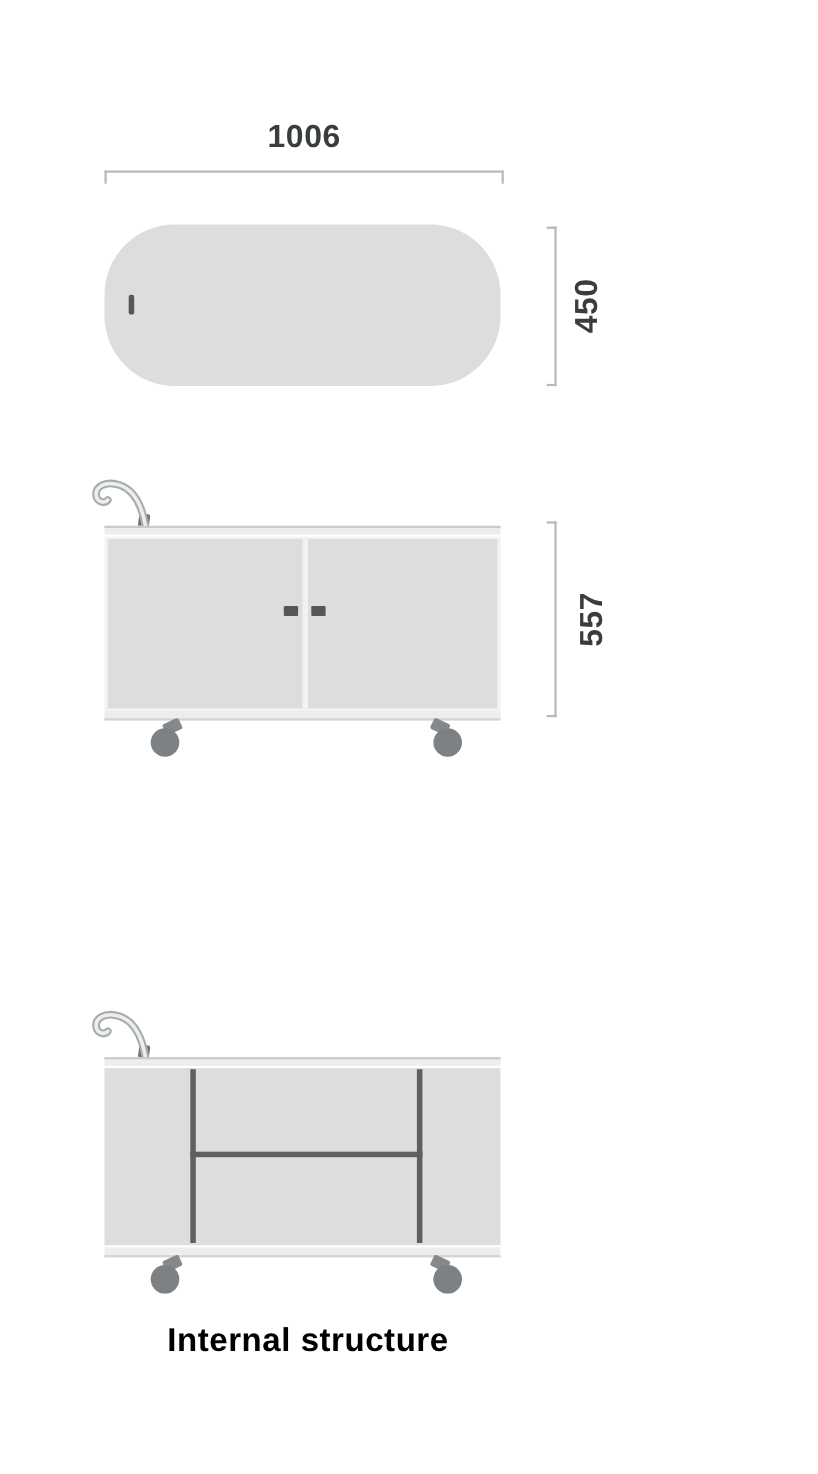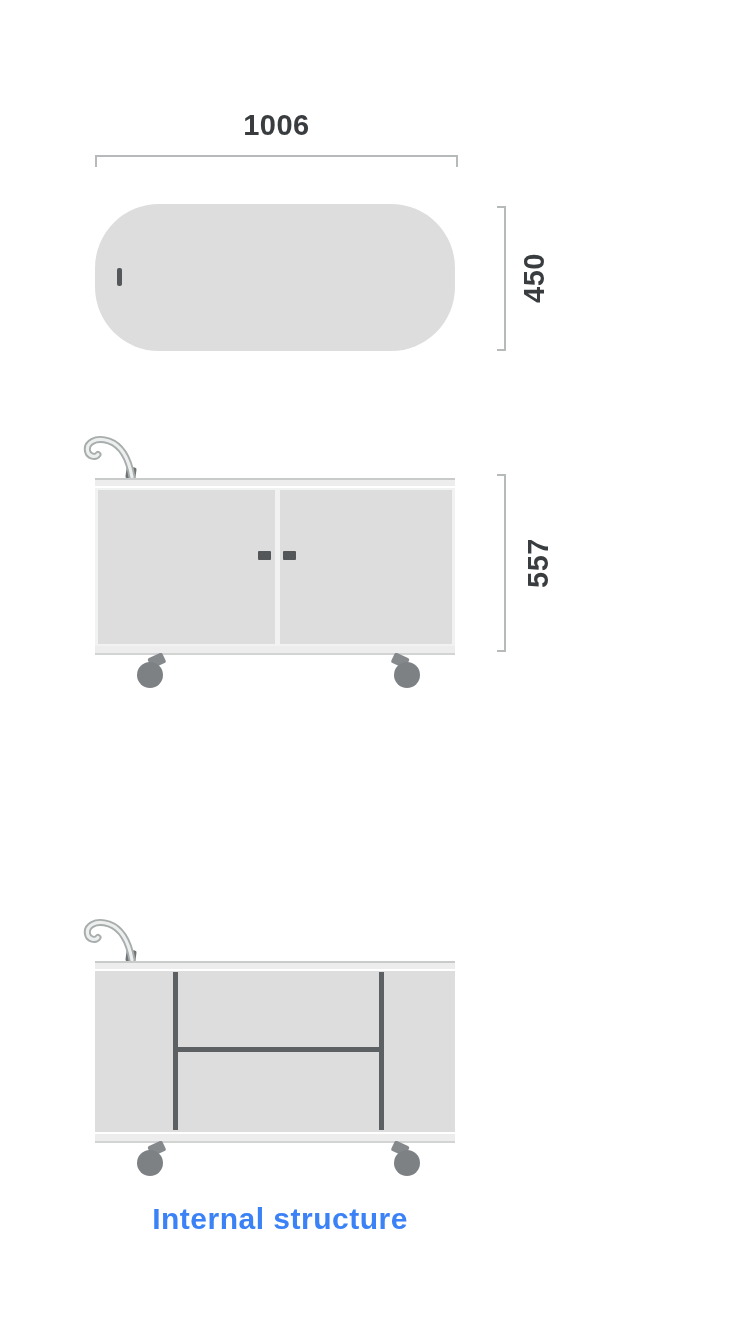--- a/index.html
+++ b/index.html
@@ -101,21 +101,21 @@
   }
   .divider-left  { left: 173px; }
   .divider-right { left: 379px; }
   .shelf {
     left: 173px; top: 1047px; width: 211px; height: 5px;
     background: #5c6063;
   }
   .caption {
     left: 95px; top: 1203px; width: 370px; height: 34px;
     text-align: center;
-    color: #3b82f6;
+    color: #000000;
     font-weight: bold;
     font-size: 30px;
     line-height: 32px;
     letter-spacing: 0.5px;
   }
 
   .icon-svg { display: block; }
   .mirrored { transform: scaleX(-1); }
 </style>
 </head>

